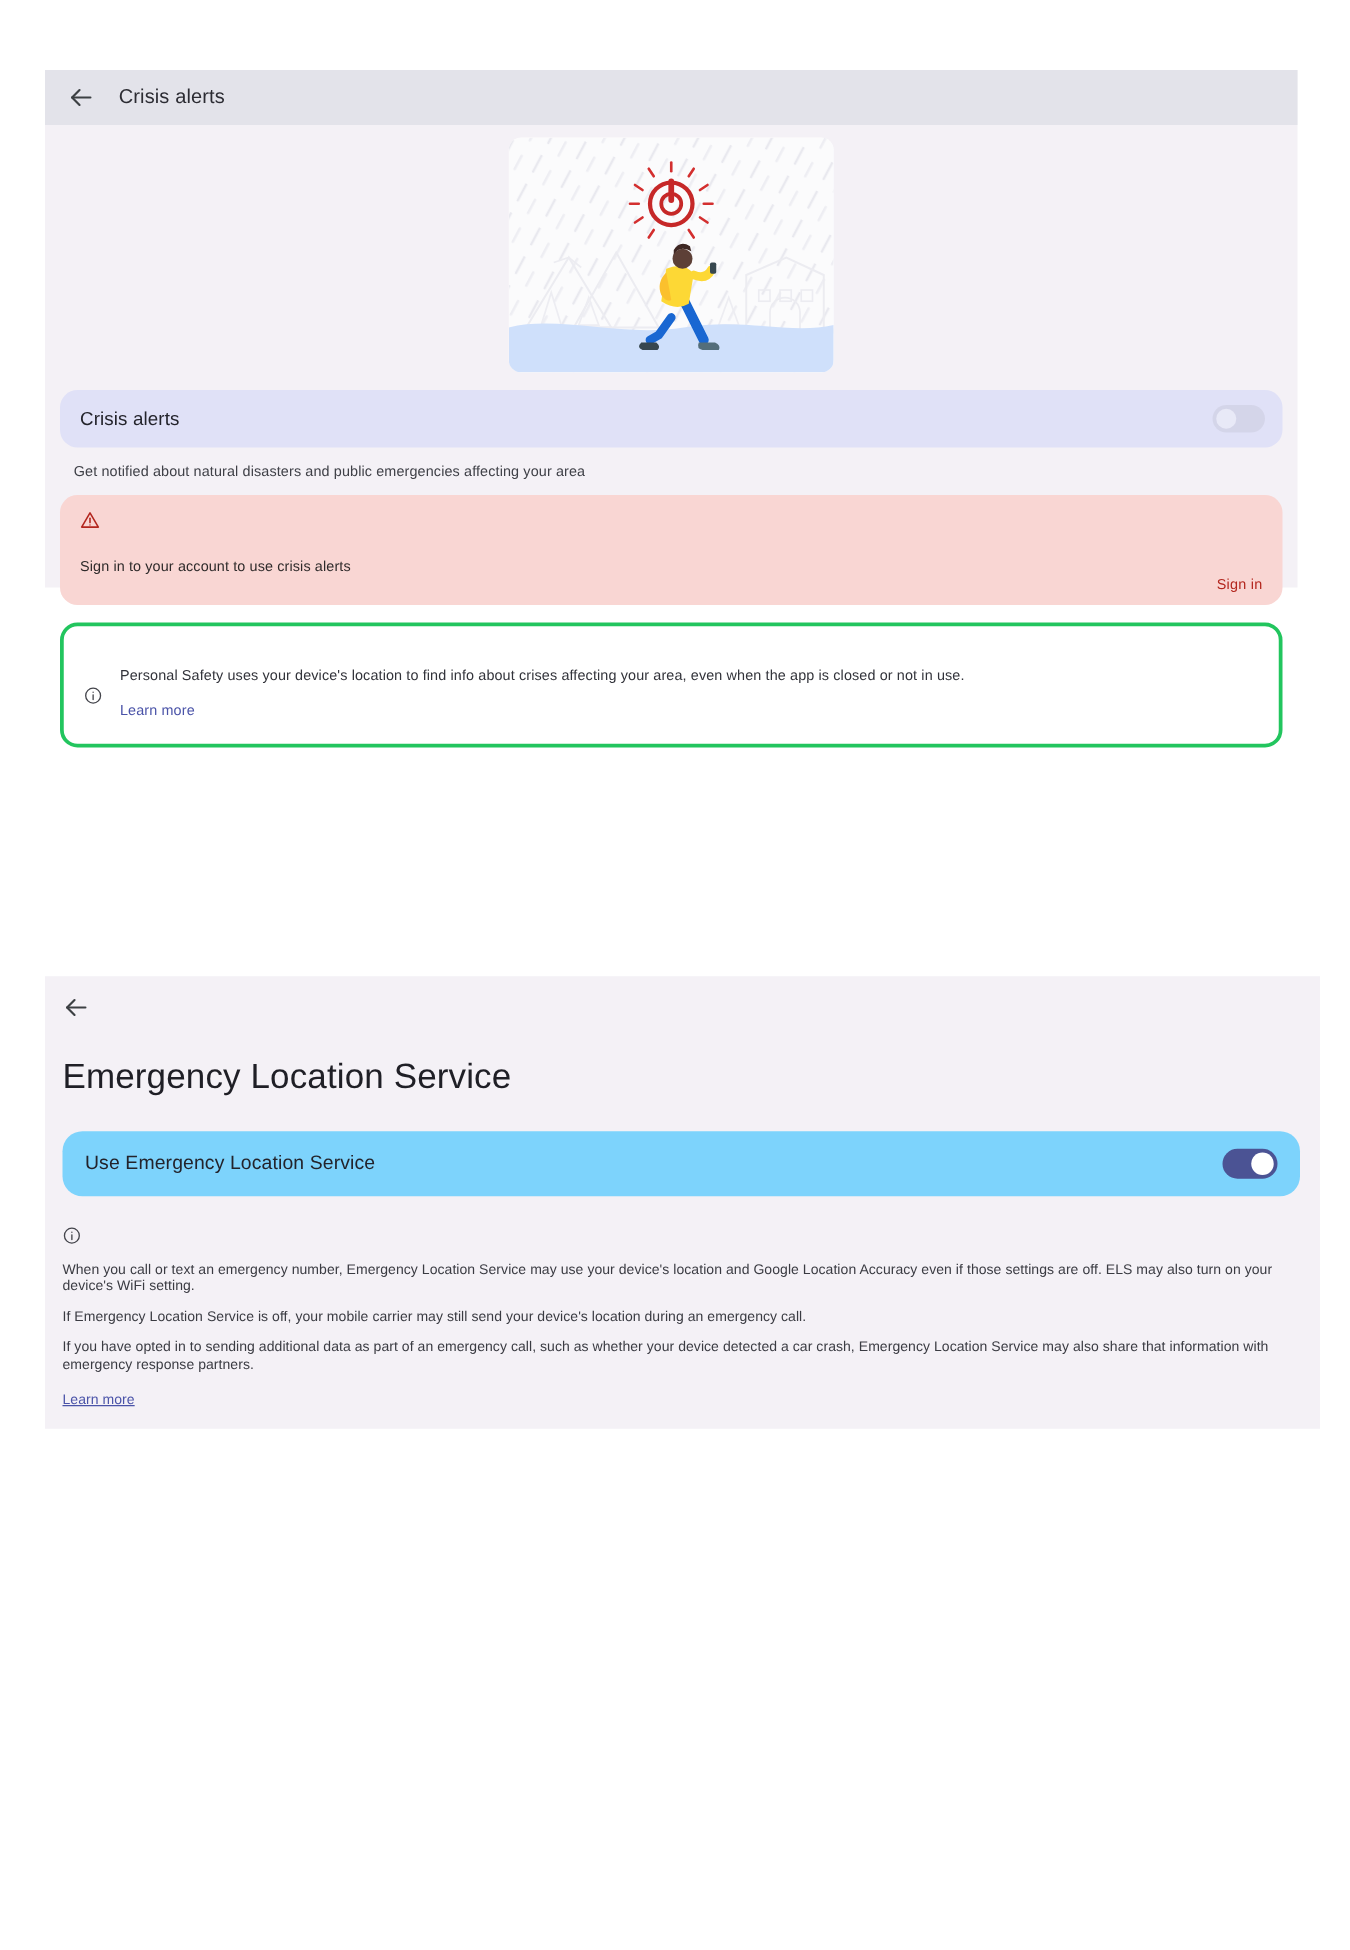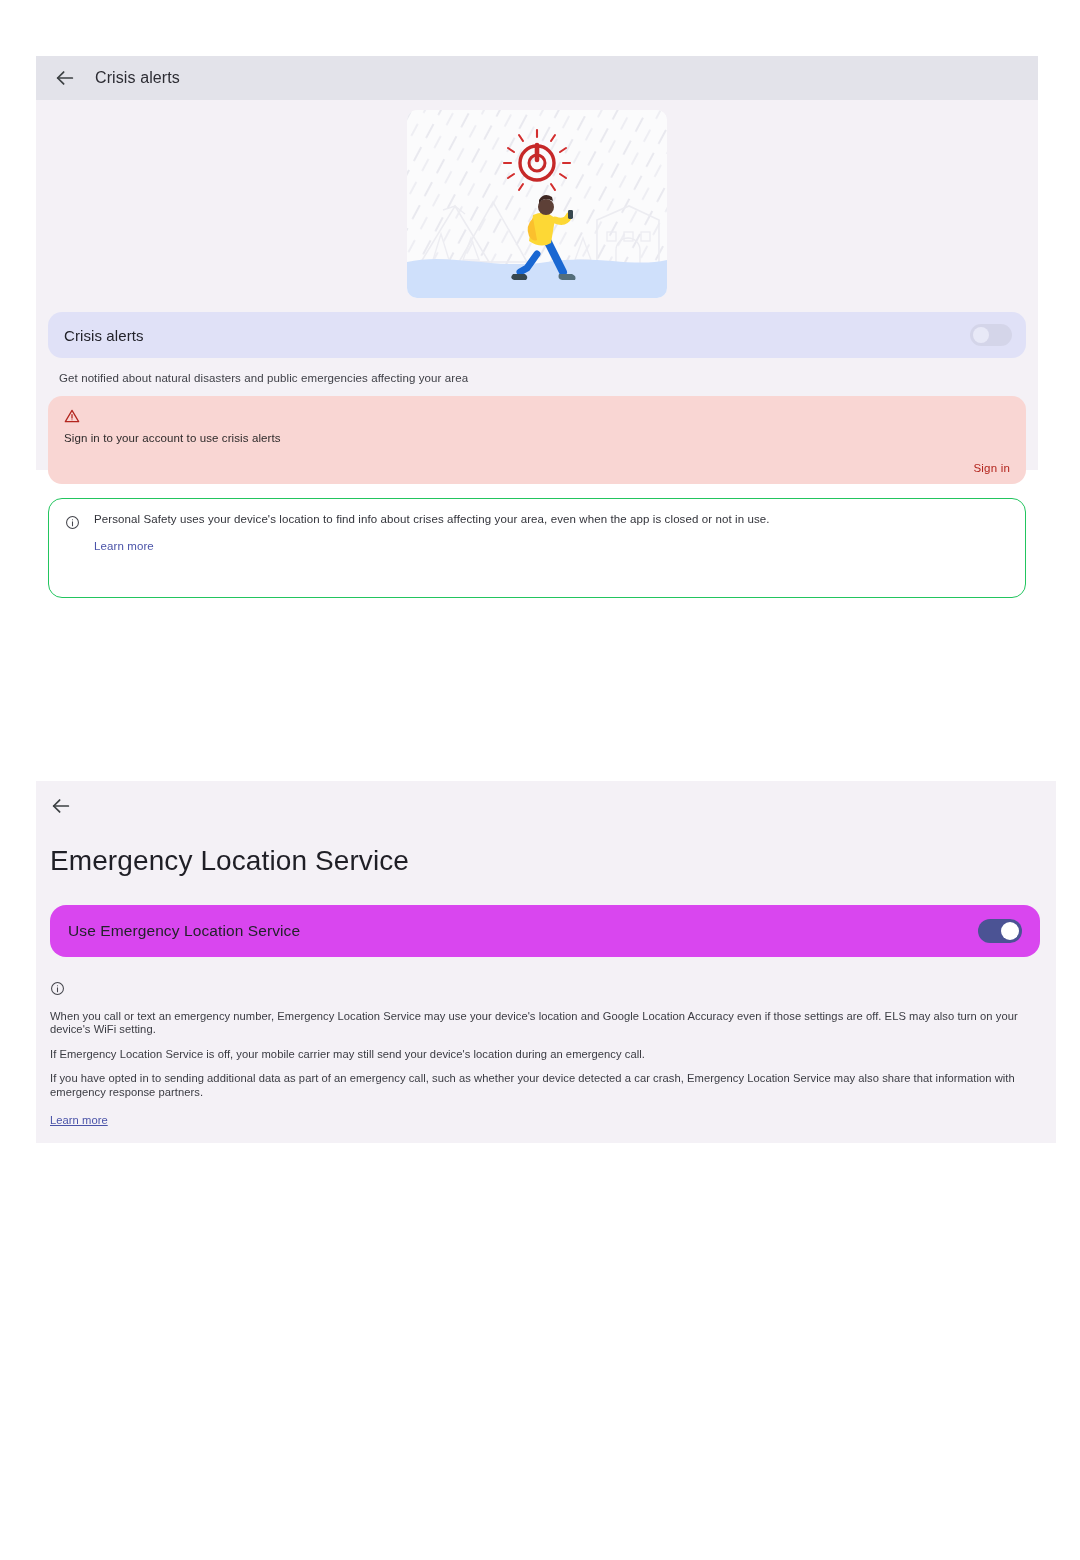--- a/index.html
+++ b/index.html
@@ -97,43 +97,44 @@
     margin: 12px 0 0 12px;
     width: 978px;
     height: 88px;
     background: #f9d6d3;
     border-radius: 14px;
     position: relative;
     padding: 12px 16px 0 16px;
   }
   .warn-icon { width: 16px; height: 16px; display: block; color: #b3261e; }
   .alert-text {
-    margin-top: 8px;
+    margin-top: 24px;
     font-size: 11.5px;
     color: #2e2a2a;
     letter-spacing: .1px;
   }
   .alert-action {
     position: absolute;
     right: 16px; bottom: 10px;
     font-size: 11.5px;
     color: #b3261e;
     letter-spacing: .2px;
   }
 
   
   .info-card {
     margin: 14px 0 0 12px;
     width: 978px;
     height: 100px;
-    border: 1px solid #22c55e;
+    border: 3px solid #22c55e;
     border-radius: 14px;
     padding: 14px 18px 0 16px;
     display: flex;
     gap: 14px;
+    align-items: center;
   }
   .info-icon { width: 15px; height: 15px; display: block; color: #44454c; flex: none; margin-top: 2px; }
   .info-body { flex: 1; }
   .info-p {
     font-size: 11.5px;
     color: #32333a;
     letter-spacing: .1px;
     margin-bottom: 14px;
     line-height: 1.15;
   }
@@ -158,21 +159,21 @@
     margin: 28px 0 0 14px;
     font-size: 28px;
     font-weight: 400;
     color: #1f1f26;
     letter-spacing: .1px;
   }
   .row-card2 {
     margin: 28px 0 0 14px;
     width: 990px;
     height: 52px;
-    background: #d946ef;
+    background: #7dd3fc;
     border-radius: 16px;
     display: flex;
     align-items: center;
     justify-content: space-between;
     padding: 0 18px 0 18px;
   }
   .row-card2-label {
     font-size: 15.5px;
     color: #23232b;
     letter-spacing: .1px;

